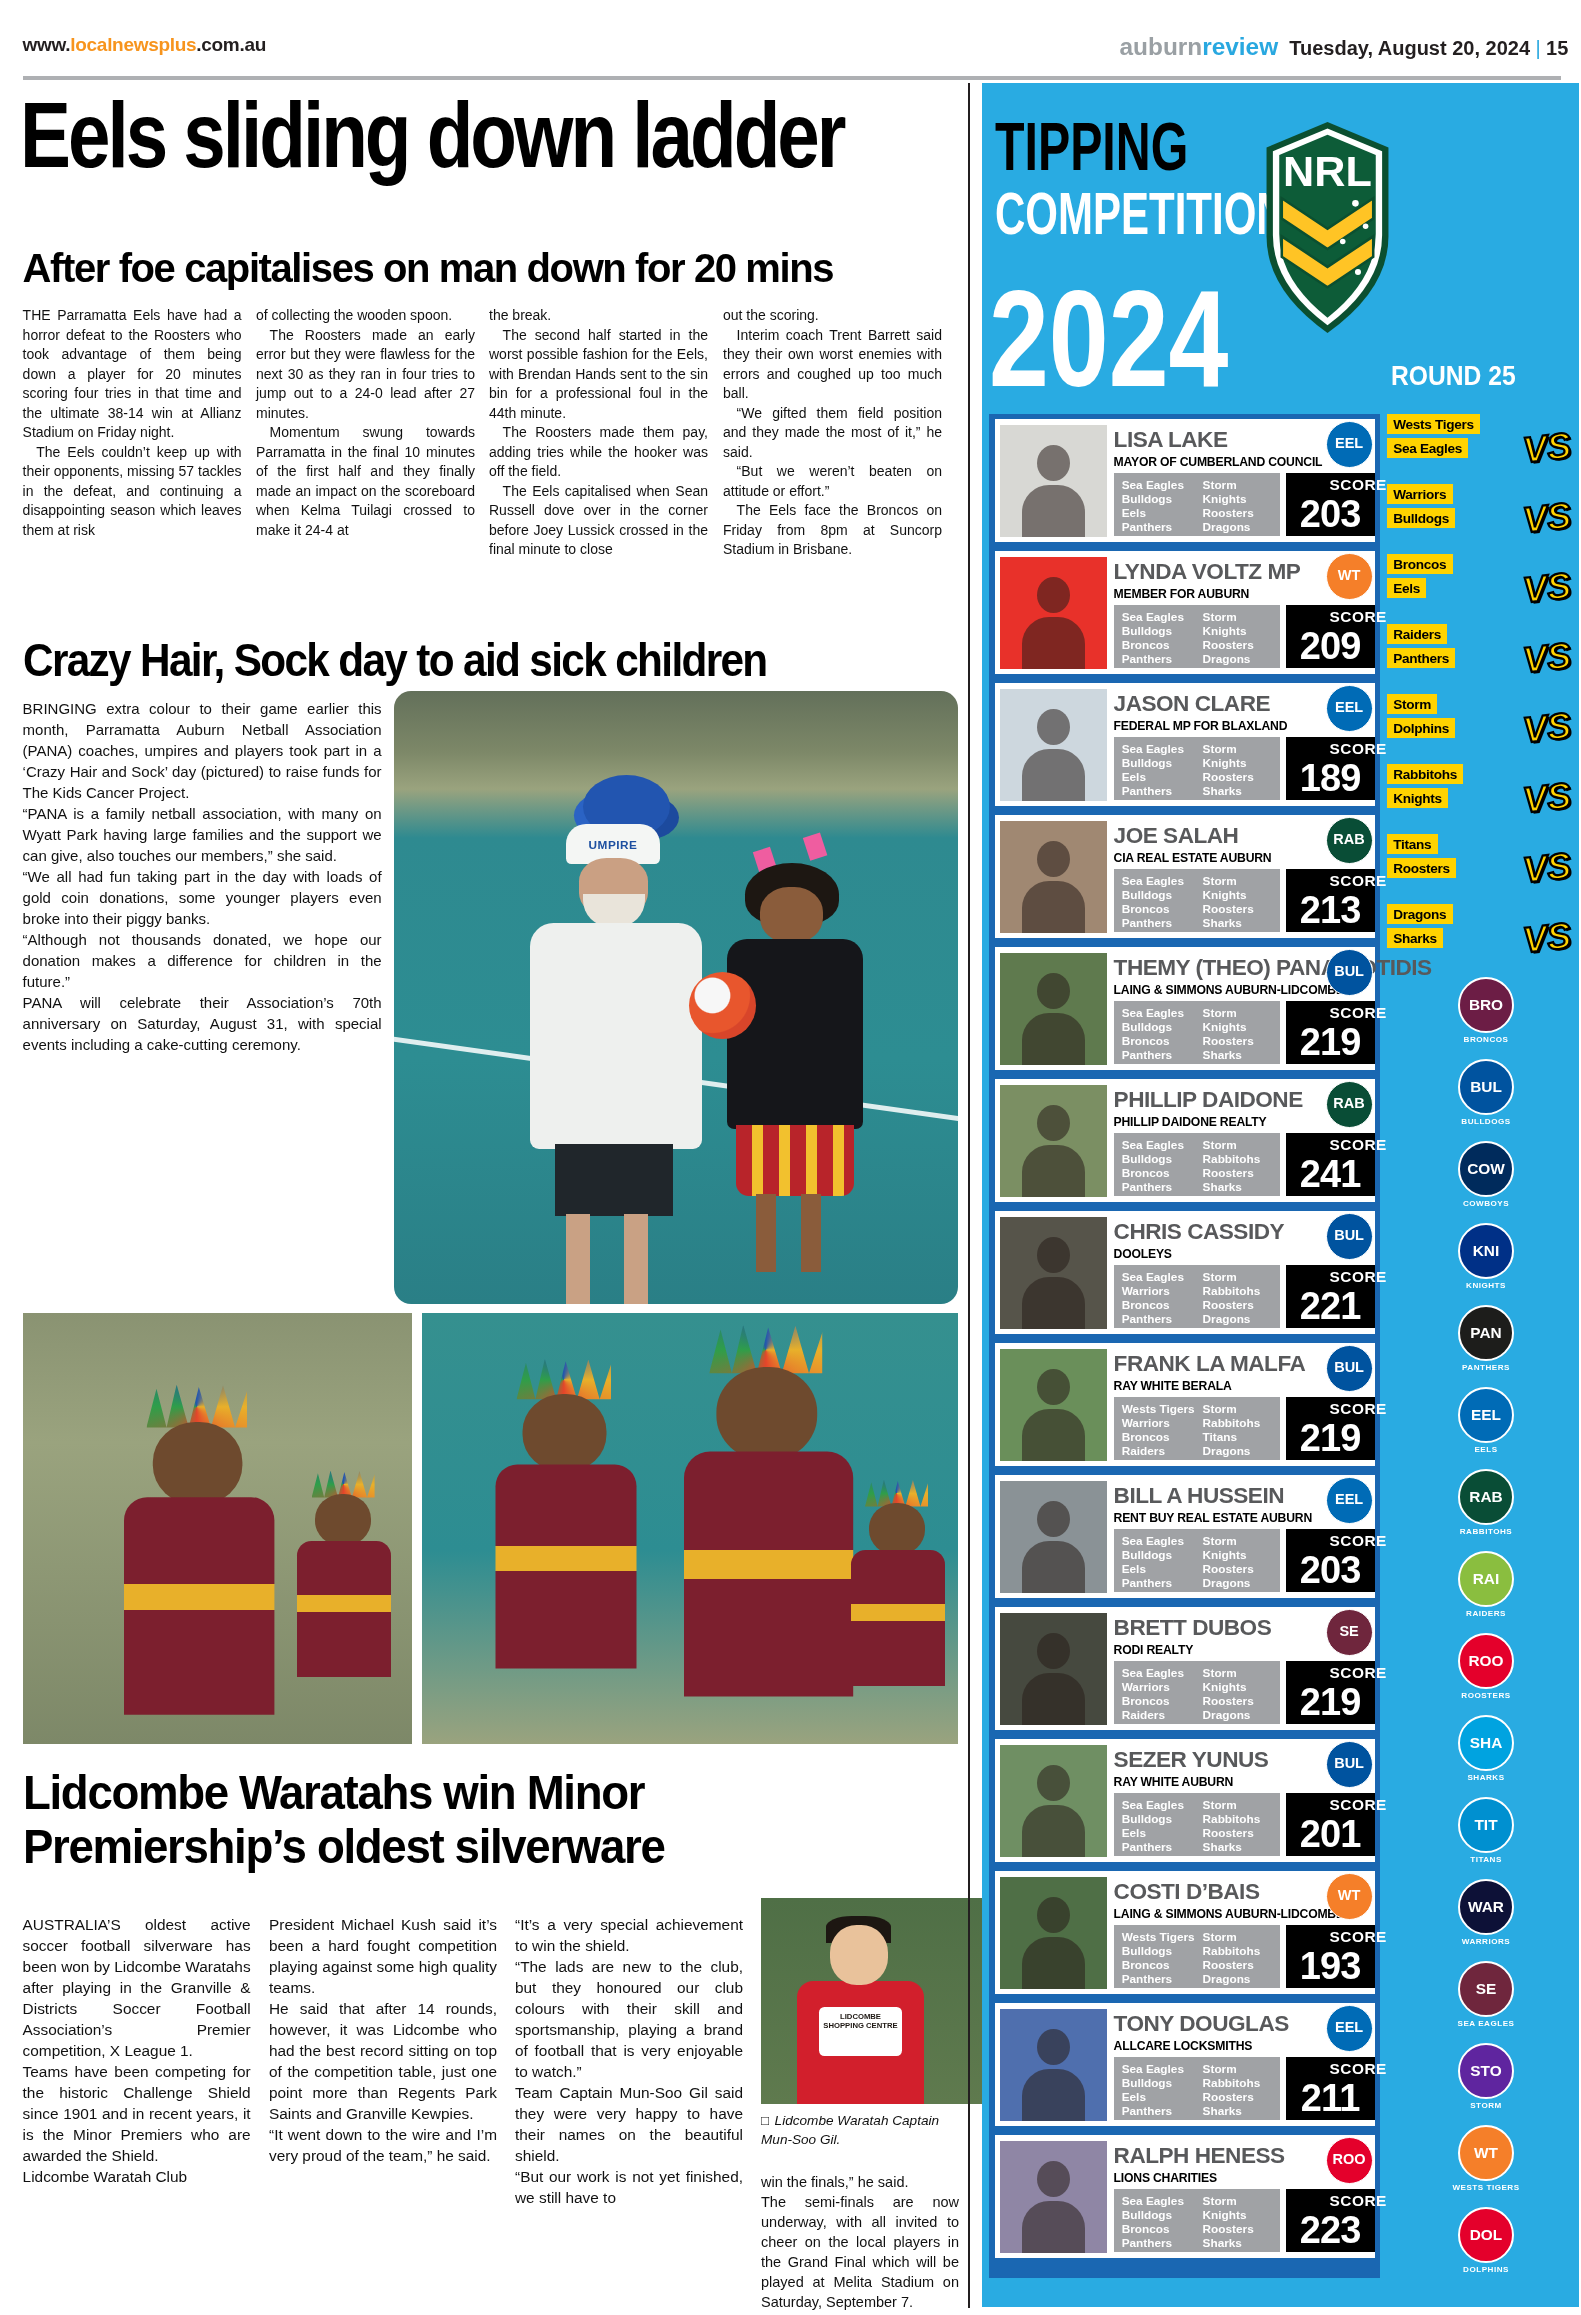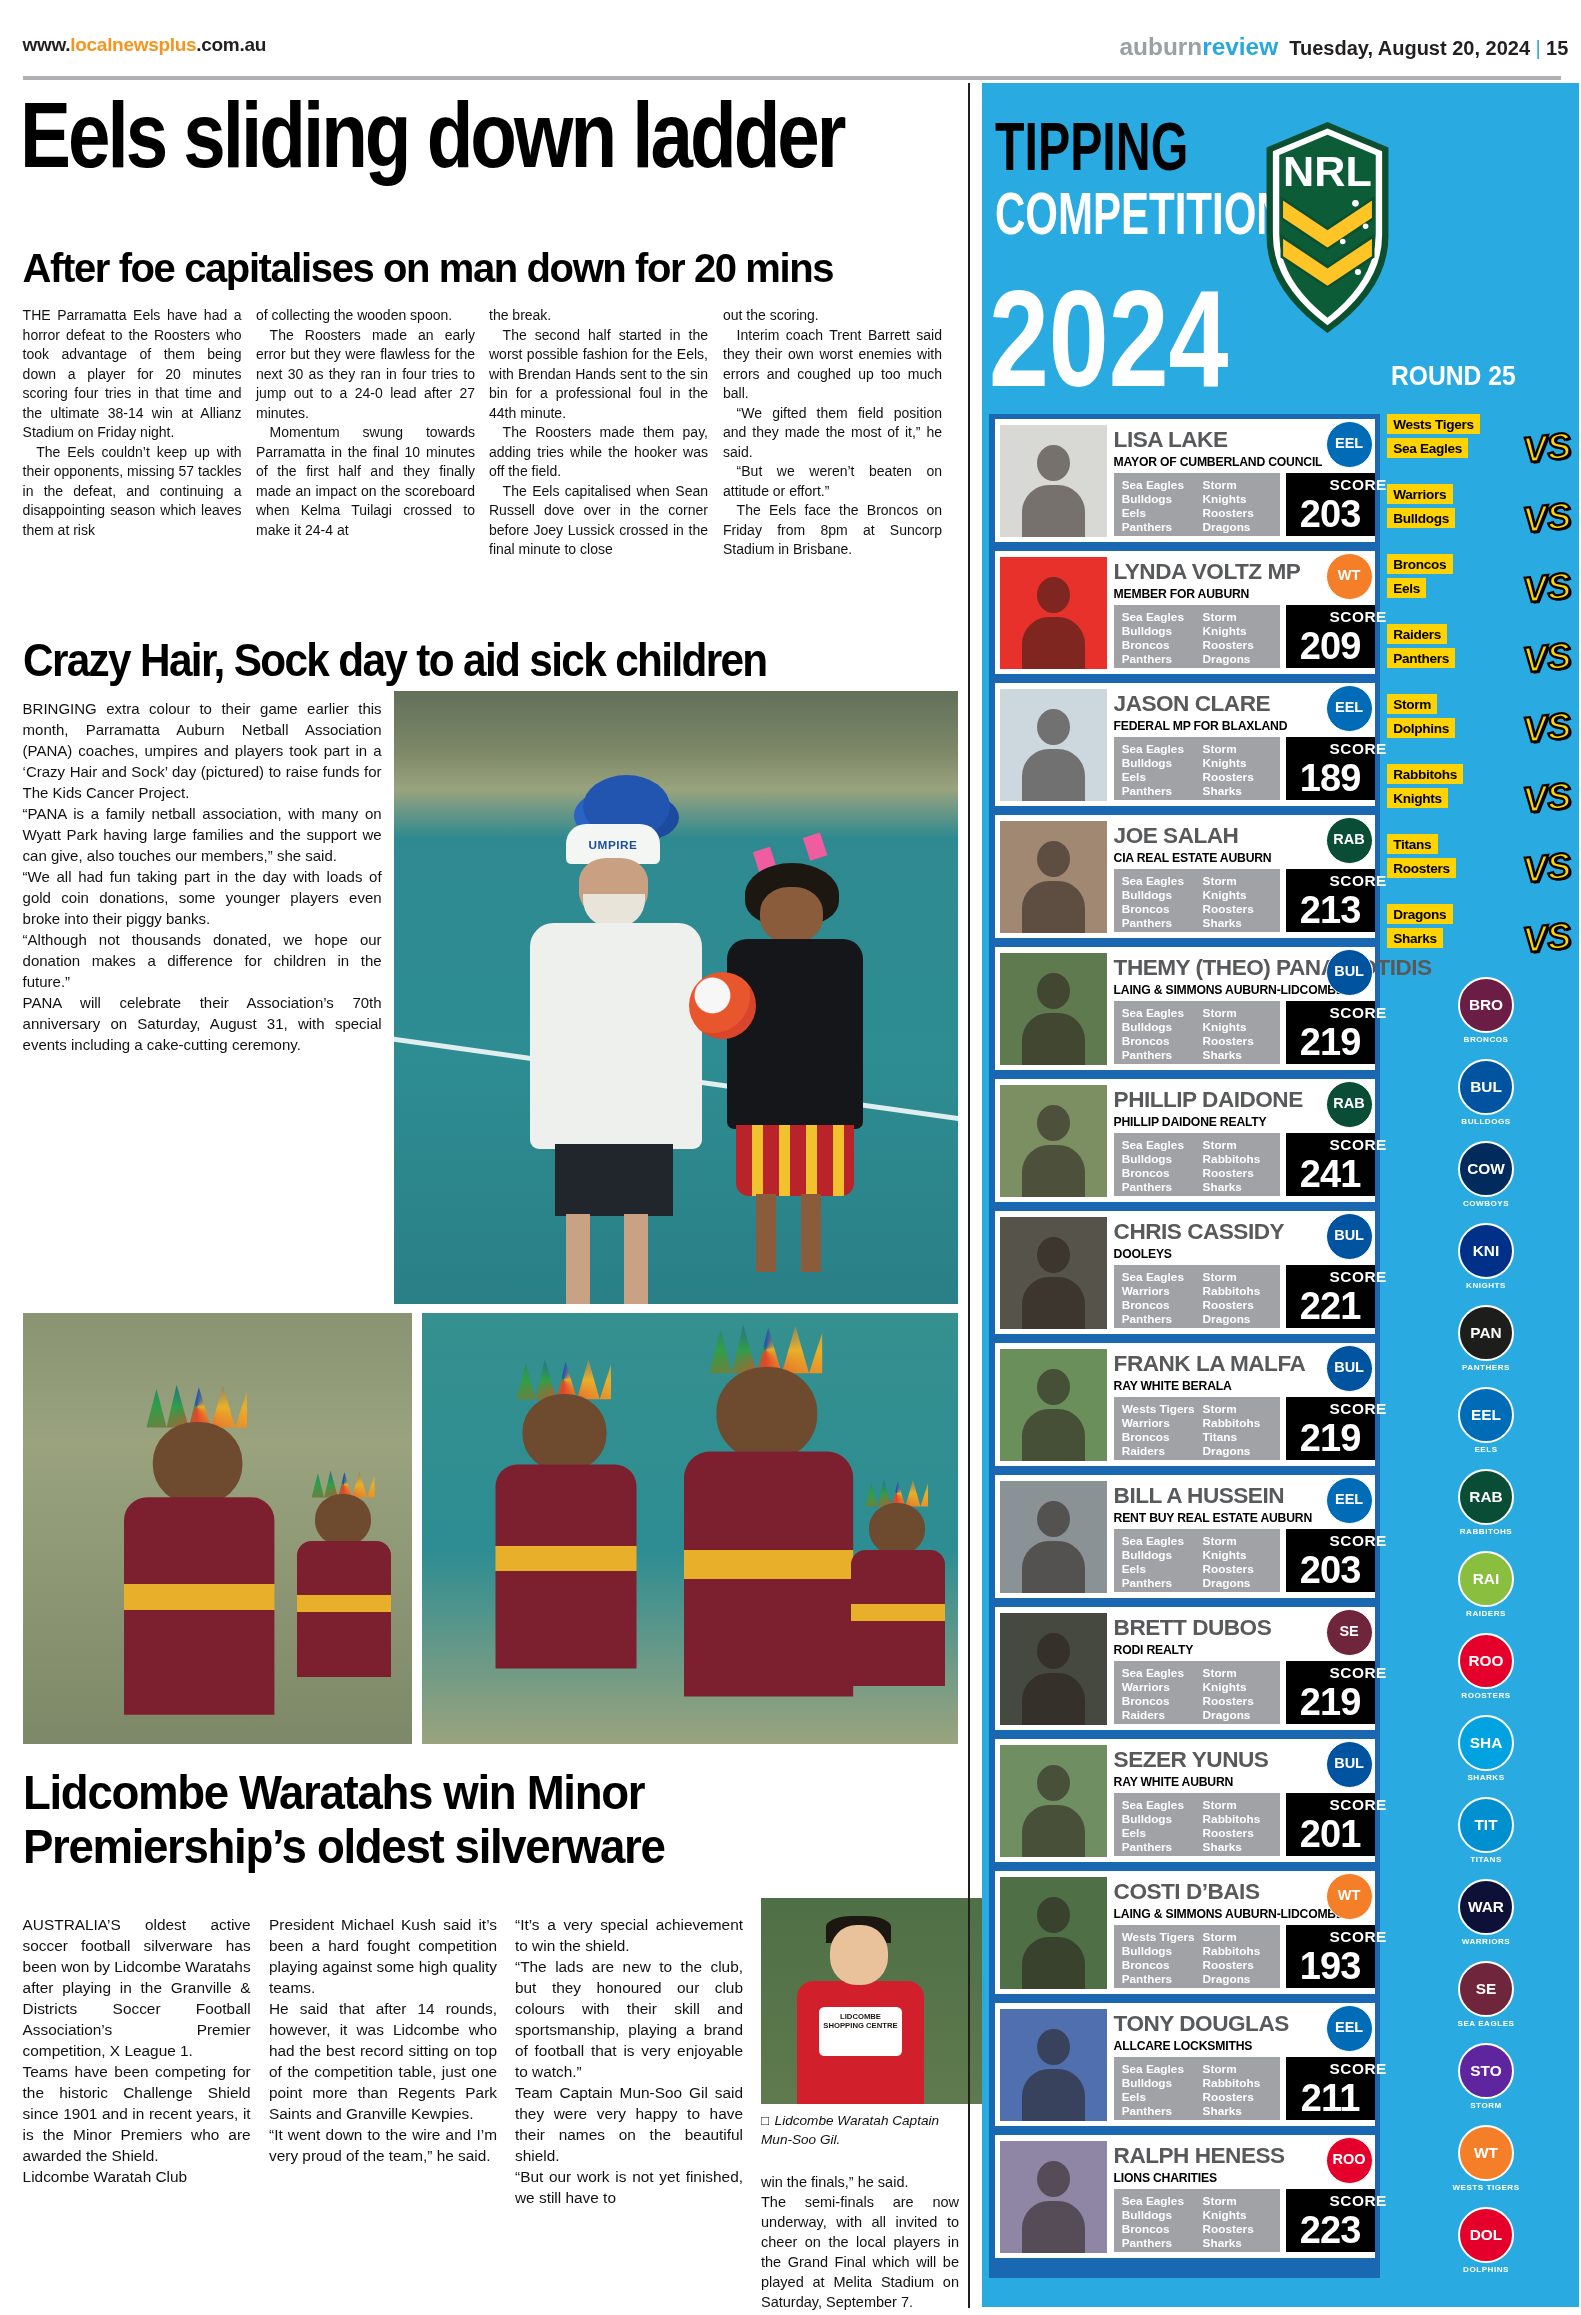--- a/index.html
+++ b/index.html
@@ -23,21 +23,21 @@
   .newscol p{margin:0;}
   .newscol p.ind,.coltext p.ind{text-indent:13.6px;}
   #ecol0{left:22.6px;} #ecol1{left:256px;} #ecol2{left:489px;} #ecol3{left:723px;}
 
   
   #crazy-headline{position:absolute;left:22.6px;top:633px;font-size:46px;font-weight:800;color:#000;letter-spacing:-1.8px;}
   #crazy-col{position:absolute;left:22.6px;top:698px;width:359px;font-size:15px;line-height:21px;text-align:justify;}
   #crazy-col p{margin:0;}
   
   .photo{position:absolute;overflow:hidden;}
-  #photo-crazy-main{left:394px;top:691px;width:564px;height:613px;background:linear-gradient(180deg,#63705a 0,#7d8868 10%,#9aa37e 16%,#2e8a90 24%,#2d8d92 60%,#2a7f86 100%);}
+  #photo-crazy-main{left:394px;top:691px;width:564px;height:613px;background:linear-gradient(180deg,#63705a 0,#7d8868 10%,#9aa37e 16%,#2e8a90 24%,#2d8d92 60%,#2a7f86 100%);border-radius:17px;}
   #photo-crazy-main .court-line{position:absolute;left:-36px;top:389px;width:688px;height:4.5px;background:rgba(255,255,255,.85);transform:rotate(8deg);}
   .fig{position:absolute;}
   #fig-umpire{left:109px;top:109px;width:190px;height:507px;}
   #fig-umpire .pom{position:absolute;left:80px;top:-25px;width:87px;height:63px;border-radius:50%;background:#2255b0;box-shadow:-16.3px 9px 0 -7.2px #2b63c4,18px 11px 0 -9px #1c4a9e;}
   #fig-umpire .cap{position:absolute;left:63px;top:23.5px;width:94px;height:40px;border-radius:20px 20px 5.4px 5.4px;background:#f4f6f4;color:#1d4fa0;font-size:11.8px;font-weight:bold;text-align:center;line-height:42px;letter-spacing:0.5px;}
   #fig-umpire .face{position:absolute;left:76px;top:58px;width:69px;height:58px;border-radius:40%;background:#caa083;}
   #fig-umpire .beard{position:absolute;left:80px;top:94px;width:62px;height:33px;border-radius:0 0 27px 27px;background:#e9e4da;}
   #fig-umpire .jacket{position:absolute;left:27px;top:123px;width:172px;height:226px;border-radius:23.5px 23.5px 9px 9px;background:#eef0ee;}
   #fig-umpire .shorts{position:absolute;left:52px;top:344px;width:118px;height:72px;background:#20262b;}
   #fig-umpire .legs{position:absolute;left:63px;top:414px;width:23.5px;height:100px;background:#c9a184;box-shadow:58px 0 0 #c9a184;}

